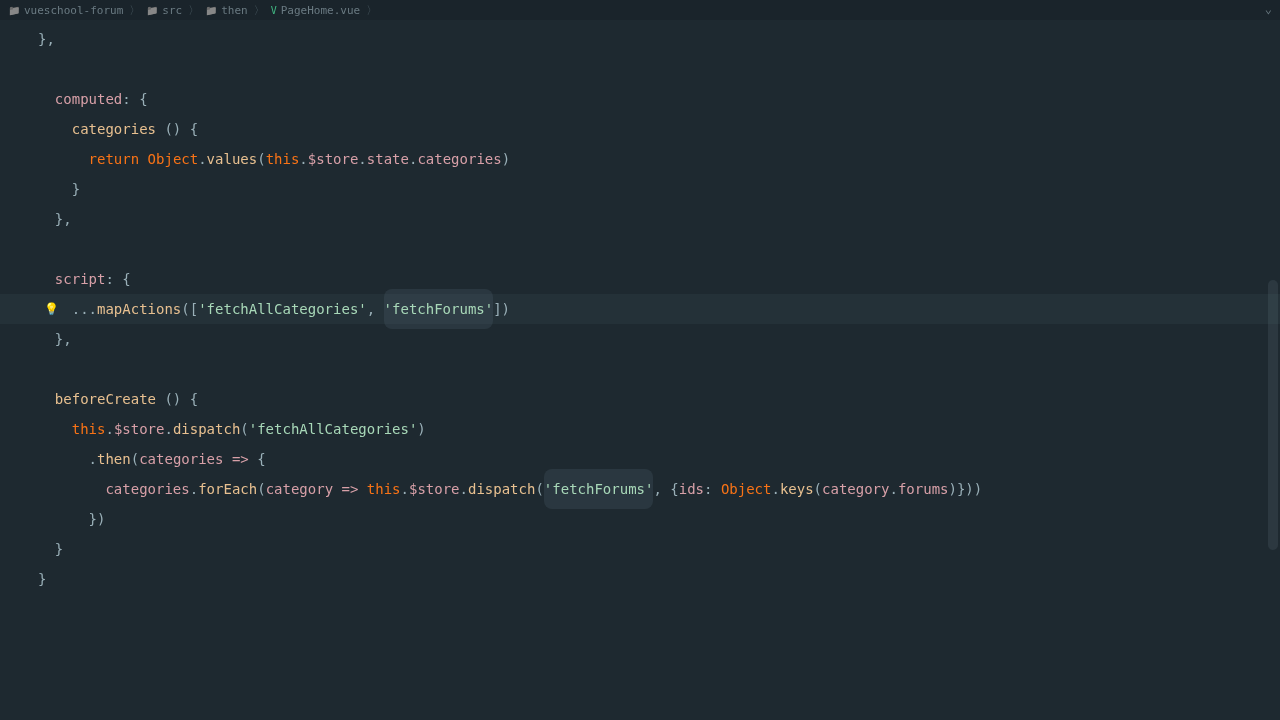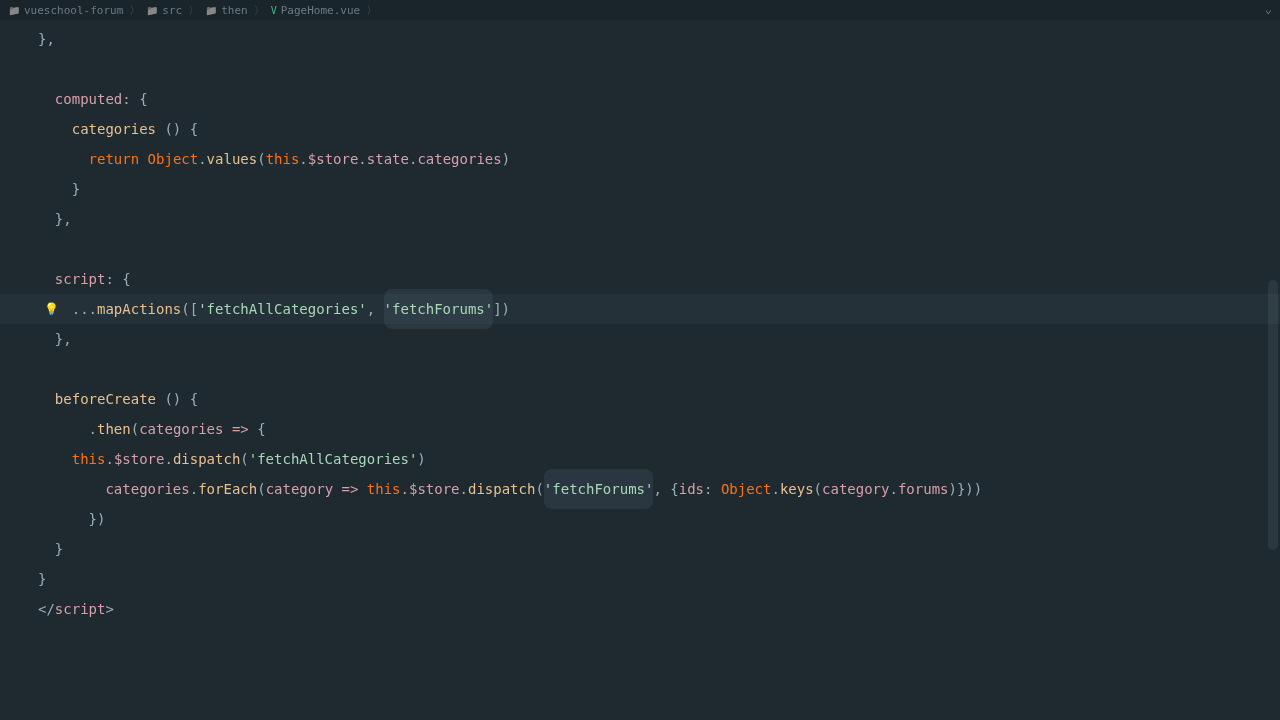--- a/index.html
+++ b/index.html
@@ -136,22 +136,21 @@
   <div class="line">    <span class="method-name">categories</span><span class="punc"> () {</span></div>
   <div class="line">      <span class="kw-return">return</span> <span class="obj-name">Object</span><span class="punc">.</span><span class="call">values</span><span class="punc">(</span><span class="kw-this">this</span><span class="punc">.</span><span class="prop">$store</span><span class="punc">.</span><span class="prop">state</span><span class="punc">.</span><span class="prop">categories</span><span class="punc">)</span></div>
   <div class="line">    <span class="punc">}</span></div>
   <div class="line">  <span class="punc">},</span></div>
   <div class="line"></div>
   <div class="line">  <span class="prop">script</span><span class="punc">: {</span></div>
   <div class="line cursor-line"><span class="gutter-icon">💡</span>    <span class="punc">...</span><span class="call">mapActions</span><span class="punc">([</span><span class="string">'fetchAllCategories'</span><span class="punc">, </span><span class="string highlight">'fetchForums'</span><span class="punc">])</span></div>
   <div class="line">  <span class="punc">},</span></div>
   <div class="line"></div>
   <div class="line">  <span class="method-name">beforeCreate</span><span class="punc"> () {</span></div>
+  <div class="line">    <span class="kw-this">this</span><span class="punc">.</span><span class="prop">$store</span><span class="punc">.</span><span class="call">dispatch</span><span class="punc">(</span><span class="string">'fetchAllCategories'</span><span class="punc">)</span></div>
   <div class="line">      <span class="punc">.</span><span class="call">then</span><span class="punc">(</span><span class="prop">categories</span> <span class="arrow">=&gt;</span> <span class="punc">{</span></div>
-  <div class="line">    <span class="kw-this">this</span><span class="punc">.</span><span class="prop">$store</span><span class="punc">.</span><span class="call">dispatch</span><span class="punc">(</span><span class="string">'fetchAllCategories'</span><span class="punc">)</span></div>
   <div class="line">        <span class="prop">categories</span><span class="punc">.</span><span class="call">forEach</span><span class="punc">(</span><span class="prop">category</span> <span class="arrow">=&gt;</span> <span class="kw-this">this</span><span class="punc">.</span><span class="prop">$store</span><span class="punc">.</span><span class="call">dispatch</span><span class="punc">(</span><span class="string highlight">'fetchForums'</span><span class="punc">, {</span><span class="prop">ids</span><span class="punc">: </span><span class="obj-name">Object</span><span class="punc">.</span><span class="call">keys</span><span class="punc">(</span><span class="prop">category</span><span class="punc">.</span><span class="prop">forums</span><span class="punc">)}))</span></div>
   <div class="line">      <span class="punc">})</span></div>
   <div class="line">  <span class="punc">}</span></div>
   <div class="line"><span class="punc">}</span></div>
-  <div class="line"><span class="punc">&lt;/</span><span class="tag">script</span><span class="punc">&gt;</span></div>
 </div>
 
 <div class="scrollbar"></div>
 
 </body></html>

